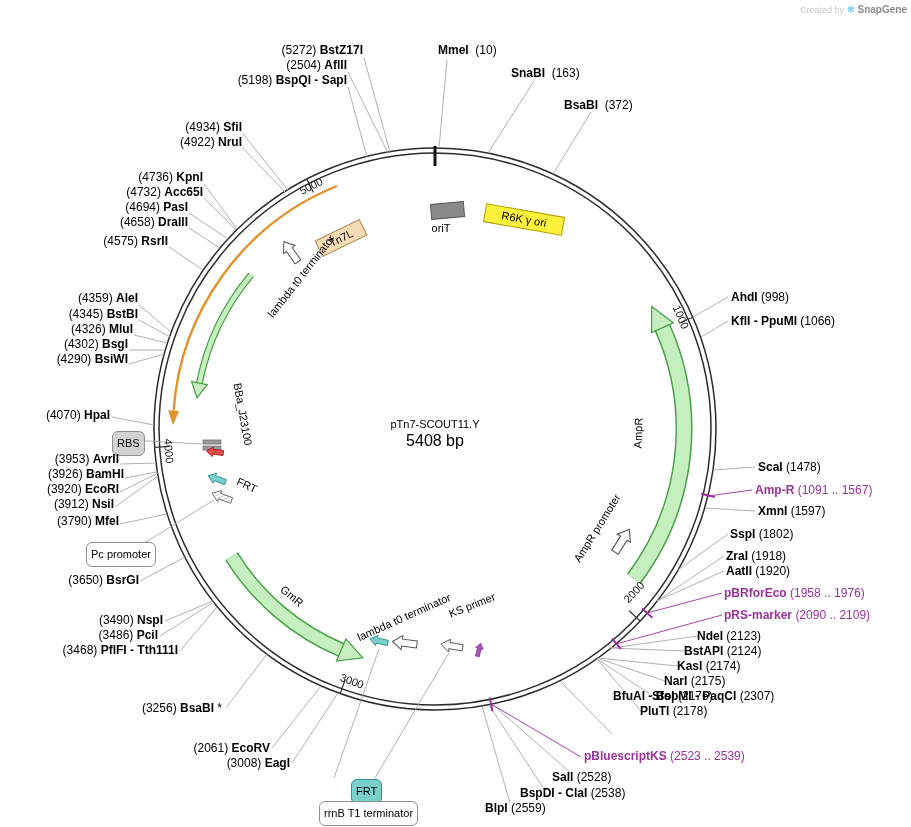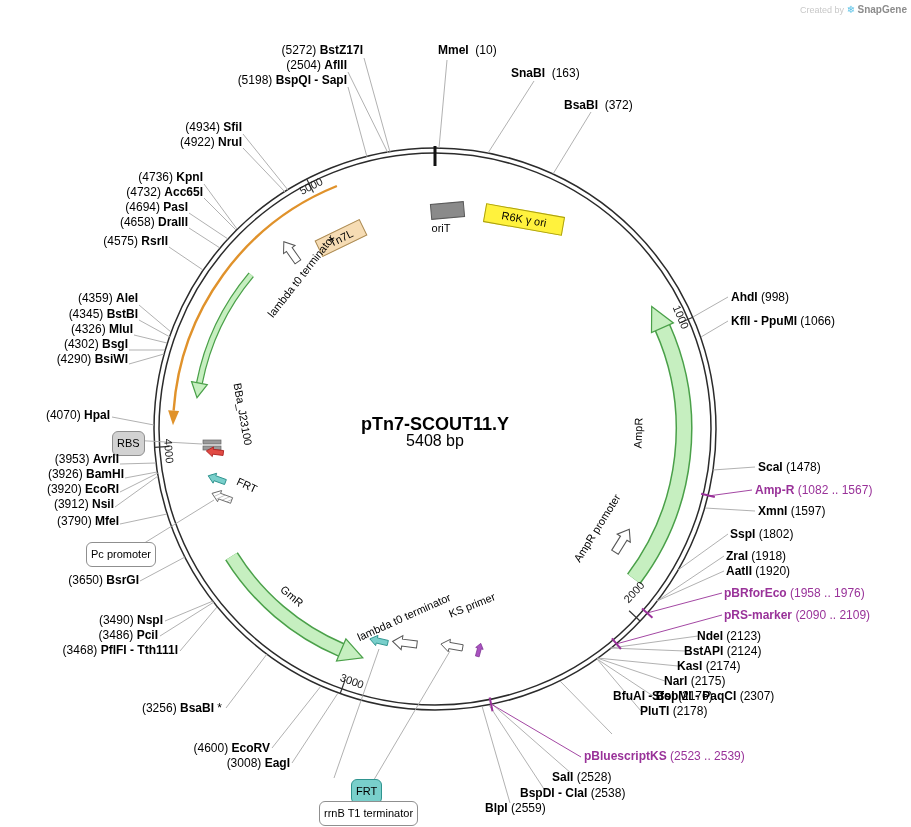--- a/index.html
+++ b/index.html
@@ -12,21 +12,21 @@
   .purple { color:#993299; }
   .purple .nm { font-weight:bold; }
   .rlabel { position:absolute; white-space:nowrap; font-size:11px; color:#000; }
   .ctr { transform:translate(-50%,-50%); }
   .scale-num { font-size:11px; color:#222; }
   .boxed { position:absolute; font-size:11px; line-height:15px; height:15px; padding:4px 4px;
            background:#fff; border:1px solid #8F8F8F; border-radius:6px; white-space:nowrap;margin-left:36px; }
   .badge-gray { background:#D2D2D2; }
   .badge-teal { background:#79CFCB; border-color:#2F948F; }
   .feat-box { position:absolute; font-size:11px; text-align:center; white-space:nowrap; color:#000; }
-  .title-name { font-weight:bold; font-size:18px; }
+  .title-name { font-weight:normal; font-size:11px; }
   .title-size { font-size:16px; }
   .watermark { position:absolute; right:4px; top:4px; font-size:9px; color:#C8C8C8; }
   .watermark .flake { color:#5BC2E7; font-size:10px; }
   .watermark .brand { color:#8C8C8C; font-weight:bold; font-size:10px; }
 </style>
 </head>
 <body>
 
 <div id="canvas">
 
@@ -210,21 +210,21 @@
 <div class="site" style="right:792px;top:453px"><span class="ps">(3953)</span> <span class="nm">AvrII</span></div>
 <div class="site" style="right:787px;top:468px"><span class="ps">(3926)</span> <span class="nm">BamHI</span></div>
 <div class="site" style="right:792px;top:483px"><span class="ps">(3920)</span> <span class="nm">EcoRI</span></div>
 <div class="site" style="right:797px;top:498px"><span class="ps">(3912)</span> <span class="nm">NsiI</span></div>
 <div class="site" style="right:792px;top:515px"><span class="ps">(3790)</span> <span class="nm">MfeI</span></div>
 <div class="site" style="right:772px;top:574px"><span class="ps">(3650)</span> <span class="nm">BsrGI</span></div>
 <div class="site" style="right:748px;top:614px"><span class="ps">(3490)</span> <span class="nm">NspI</span></div>
 <div class="site" style="right:753px;top:629px"><span class="ps">(3486)</span> <span class="nm">PciI</span></div>
 <div class="site" style="right:733px;top:644px"><span class="ps">(3468)</span> <span class="nm">PflFI - Tth111I</span></div>
 <div class="site" style="right:689px;top:702px"><span class="ps">(3256)</span> <span class="nm">BsaBI</span> <span class="ps">*</span></div>
-<div class="site" style="right:641px;top:742px"><span class="ps">(4600)</span> <span class="nm">EcoRV</span></div>
+<div class="site" style="right:641px;top:742px"><span class="ps">(2061)</span> <span class="nm">EcoRV</span></div>
 <div class="site" style="right:621px;top:757px"><span class="ps">(3008)</span> <span class="nm">EagI</span></div>
 
 <div class="site" style="left:438px;top:44px"><span class="nm">MmeI</span>&nbsp;&nbsp;<span class="ps">(10)</span></div>
 <div class="site" style="left:511px;top:67px"><span class="nm">SnaBI</span>&nbsp;&nbsp;<span class="ps">(163)</span></div>
 <div class="site" style="left:564px;top:99px"><span class="nm">BsaBI</span>&nbsp;&nbsp;<span class="ps">(372)</span></div>
 <div class="site" style="left:731px;top:291px"><span class="nm">AhdI</span> <span class="ps">(998)</span></div>
 <div class="site" style="left:731px;top:315px"><span class="nm">KflI - PpuMI</span> <span class="ps">(1066)</span></div>
 <div class="site" style="left:758px;top:461px"><span class="nm">ScaI</span> <span class="ps">(1478)</span></div>
 <div class="site" style="left:758px;top:505px"><span class="nm">XmnI</span> <span class="ps">(1597)</span></div>
 <div class="site" style="left:730px;top:528px"><span class="nm">SspI</span> <span class="ps">(1802)</span></div>
@@ -234,21 +234,21 @@
 <div class="site" style="left:684px;top:645px"><span class="nm">BstAPI</span> <span class="ps">(2124)</span></div>
 <div class="site" style="left:677px;top:660px"><span class="nm">KasI</span> <span class="ps">(2174)</span></div>
 <div class="site" style="left:664px;top:675px"><span class="nm">NarI</span> <span class="ps">(2175)</span></div>
 <div class="site" style="left:652px;top:690px"><span class="nm">SfoI</span> <span class="ps">(2176)</span></div>
 <div class="site" style="left:640px;top:705px"><span class="nm">PluTI</span> <span class="ps">(2178)</span></div>
 <div class="site" style="left:613px;top:690px"><span class="nm">BfuAI - BspMI - PaqCI</span> <span class="ps">(2307)</span></div>
 <div class="site" style="left:552px;top:771px"><span class="nm">SalI</span> <span class="ps">(2528)</span></div>
 <div class="site" style="left:520px;top:787px"><span class="nm">BspDI - ClaI</span> <span class="ps">(2538)</span></div>
 <div class="site" style="left:485px;top:802px"><span class="nm">BlpI</span> <span class="ps">(2559)</span></div>
 
-<div class="site purple" style="left:755px;top:484px"><span class="nm">Amp-R</span> <span class="ps">(1082 .. 1567)</span></div>
+<div class="site purple" style="left:755px;top:484px"><span class="nm">Amp-R</span> <span class="ps">(1091 .. 1567)</span></div>
 <div class="site purple" style="left:724px;top:587px"><span class="nm">pBRforEco</span> <span class="ps">(1958 .. 1976)</span></div>
 <div class="site purple" style="left:724px;top:609px"><span class="nm">pRS-marker</span> <span class="ps">(2090 .. 2109)</span></div>
 <div class="site purple" style="left:584px;top:750px"><span class="nm">pBluescriptKS</span> <span class="ps">(2523 .. 2539)</span></div>
 
 <div class="watermark">
   <span>Created by</span>
   <span class="flake">❄</span>
   <span class="brand">SnapGene</span>
 </div>
 

